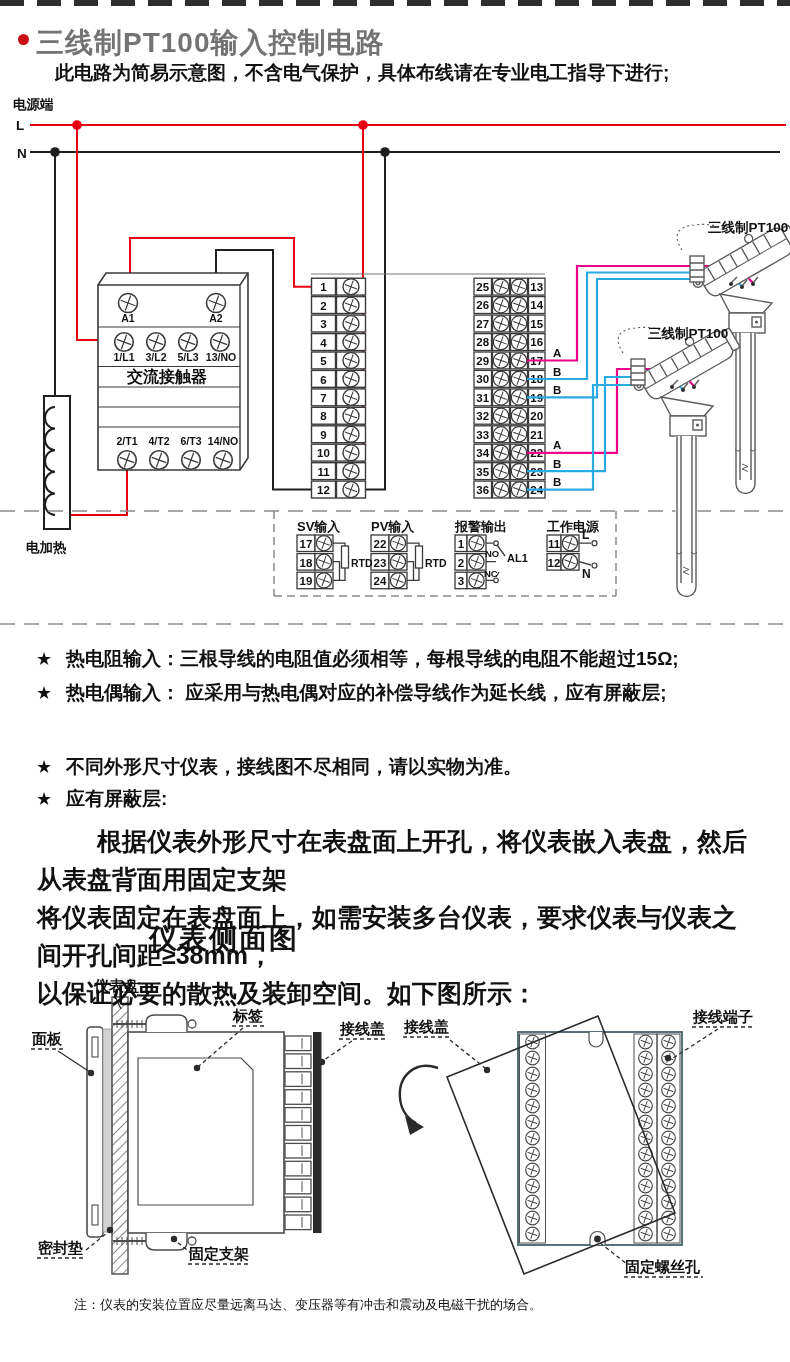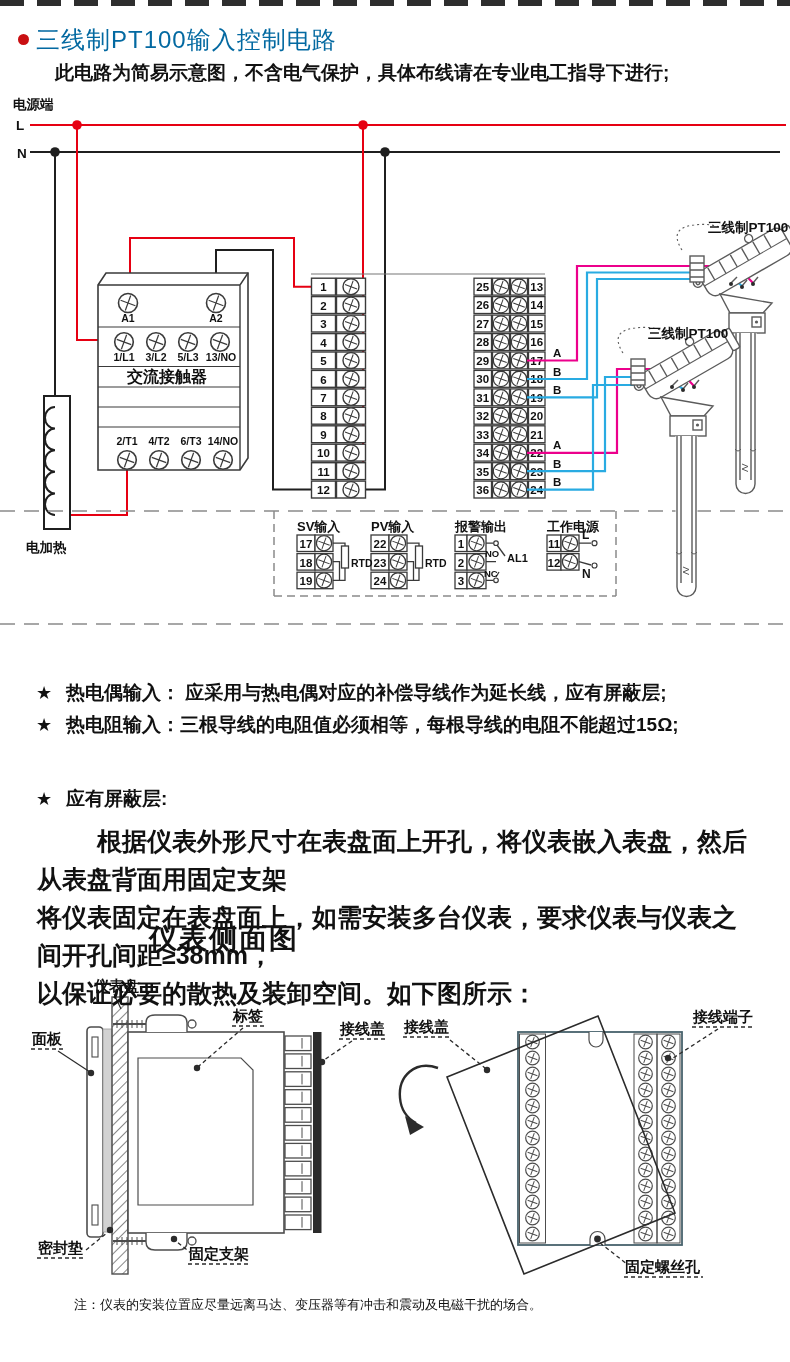--- a/index.html
+++ b/index.html
@@ -1,21 +1,21 @@
 <!DOCTYPE html>
 <html><head>
 <meta charset="utf-8">
 <style>
   html,body{margin:0;padding:0;background:#fff;}
   #page{position:relative;width:790px;height:1362px;background:#fff;overflow:hidden;
         font-family:"Liberation Sans","DejaVu Sans",sans-serif;color:#111;}
   .torn{position:absolute;top:0;left:0;width:100%;height:6px;
         background:repeating-linear-gradient(90deg,#2e2e2e 0 24px,#ffffff 24px 37px);}
   .abs{position:absolute;}
-  .title{font-size:24px;font-weight:400;letter-spacing:1px;color:#0369a1;}
+  .title{font-size:28px;font-weight:700;letter-spacing:1px;color:#737373;}
   .bullet{position:absolute;left:18px;top:34px;width:11px;height:11px;border-radius:50%;background:#c90f12;}
   .subtitle{font-size:19px;font-weight:700;}
   .note{position:absolute;left:36px;font-size:19px;font-weight:700;white-space:nowrap;}
   .note .star{display:inline-block;width:30px;font-size:18px;}
   .para{position:absolute;left:37px;top:822px;width:720px;font-size:25px;font-weight:700;
         line-height:38px;text-indent:60px;white-space:pre-line;}
   .sideheading{position:absolute;left:149px;top:920px;font-size:28px;font-weight:700;
         font-family:"Liberation Serif","DejaVu Serif",serif;letter-spacing:2px;}
   .footnote{position:absolute;left:38px;top:1296px;font-size:13px;font-weight:400;white-space:nowrap;margin-left:36px;}
   svg{position:absolute;top:0;left:0;}
@@ -923,21 +923,22 @@
       <circle cx="668" cy="1058" r="3.2" fill="#2b2b2b"></circle>
       <circle cx="597.5" cy="1239" r="3.4" fill="#2b2b2b"></circle>
     </g>
   </svg>
 
   <div class="bullet"></div>
   <div class="abs title" style="left:36px;top:24px;">三线制PT100输入控制电路</div>
   <div class="abs subtitle" style="left:55px;top:60px;">此电路为简易示意图，不含电气保护，具体布线请在专业电工指导下进行;</div>
 
   <div class="note" style="top:680px"><span class="star">★</span><span>热电偶输入： 应采用与热电偶对应的补偿导线作为延长线，应有屏蔽层;</span></div>
-  <div class="note" style="top:712px"><span class="star">★</span><span>热电阻输入：三根导线的电阻值必须相等，每根导线的电阻不能超过15Ω;</span></div>
+  <div class="note" style="top:646px"><span class="star">★</span><span>热电阻输入：三根导线的电阻值必须相等，每根导线的电阻不能超过15Ω;</span></div>
+  <div class="note" style="top:754px"><span class="star">★</span><span>不同外形尺寸仪表，接线图不尽相同，请以实物为准。</span></div>
   <div class="note" style="top:786px"><span class="star">★</span><span>应有屏蔽层:</span></div>
 
   <div class="para">根据仪表外形尺寸在表盘面上开孔，将仪表嵌入表盘，然后从表盘背面用固定支架
 将仪表固定在表盘面上，如需安装多台仪表，要求仪表与仪表之间开孔间距≥38mm，
 以保证必要的散热及装卸空间。如下图所示：</div>
   <div class="sideheading">仪表侧面图</div>
   <div class="footnote">注：仪表的安装位置应尽量远离马达、变压器等有冲击和震动及电磁干扰的场合。</div>
 </div>
 
 </body></html>

